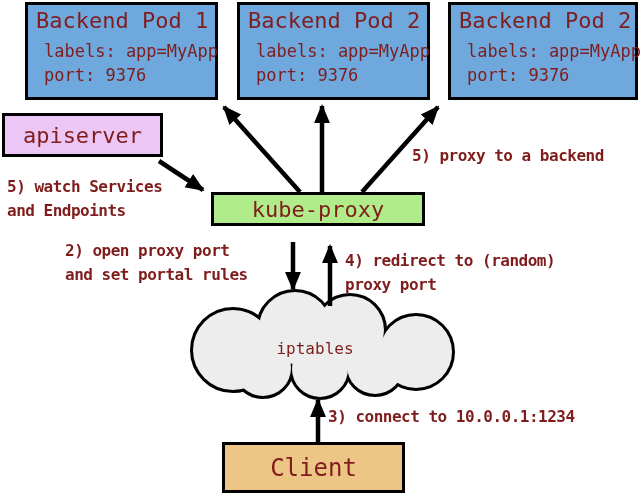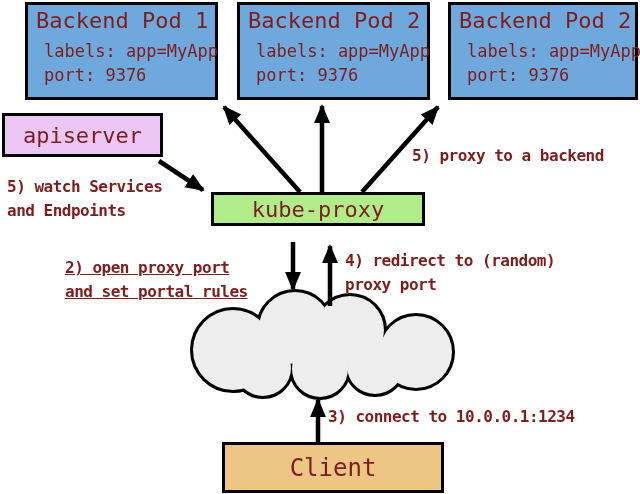--- a/index.html
+++ b/index.html
@@ -37,38 +37,38 @@
     display:flex;align-items:center;justify-content:center;
     font-size:22px;
   }
   .kubeproxy{
     left:211px;top:192px;width:214px;height:34px;
     background:var(--kube_proxy_fill);
     display:flex;align-items:center;justify-content:center;
     font-size:22px;
   }
   .client{
-    left:222px;top:442px;width:222px;height:51px;
+    left:222px;top:442px;width:183px;height:51px;
     background:var(--client_fill);
     display:flex;align-items:center;justify-content:center;
     font-size:24px;
   }
   .cloud-label{
     position:absolute;left:255px;top:338px;width:120px;
     text-align:center;font-size:16px;line-height:22px;
   }
   .annot{
     position:absolute;
     font-weight:bold;
     font-size:16px;line-height:24px;
     white-space:pre-line;
     letter-spacing:-0.5px;
   }
   .annot1{left:7px;top:175px;}
-  .annot2{left:65px;top:256px;text-decoration:underline;}
+  .annot2{left:65px;top:239px;}
   .annot3{left:328px;top:406px;line-height:22px;}
   .annot4{left:345px;top:249px;}
   .annot5{left:412px;top:144px;text-align:center;}
   .overlay{
     position:absolute;left:0;top:0;width:640px;height:494px;
     pointer-events:none;
   }
   .cloud-c{fill:var(--cloud_fill);stroke:var(--stroke);stroke-width:6;}
   .cloud-f{fill:var(--cloud_fill);stroke:none;}
   .arrow{stroke:var(--stroke);stroke-width:4.5;fill:none;}
@@ -149,14 +149,15 @@
 
     <line class="arrow" x1="159" y1="161" x2="203" y2="190" marker-end="url(#ah)"></line>
     <line class="arrow" x1="300" y1="192" x2="224" y2="107" marker-end="url(#ah)"></line>
     <line class="arrow" x1="322" y1="192" x2="322" y2="106" marker-end="url(#ah)"></line>
     <line class="arrow" x1="362" y1="192" x2="438" y2="107" marker-end="url(#ah)"></line>
     <line class="arrow" x1="293" y1="242" x2="293" y2="289" marker-end="url(#ah)"></line>
     <line class="arrow" x1="330" y1="306" x2="330" y2="246" marker-end="url(#ah)"></line>
     <line class="arrow" x1="318" y1="443" x2="318" y2="400" marker-end="url(#ah)"></line>
   </svg>
 
+  <div class="cloud-label">iptables</div>
 
 </div>
 
 </body></html>

